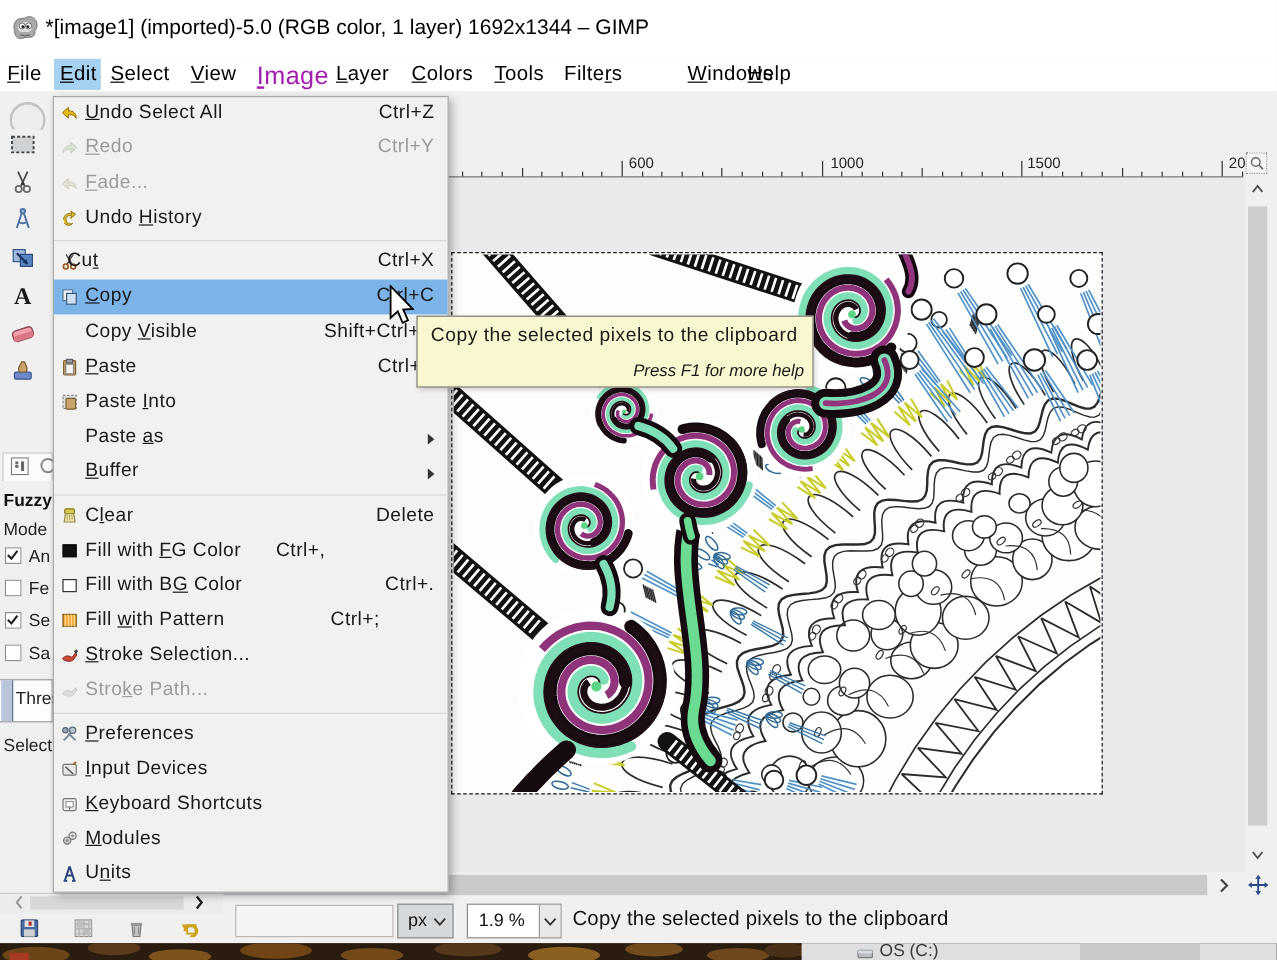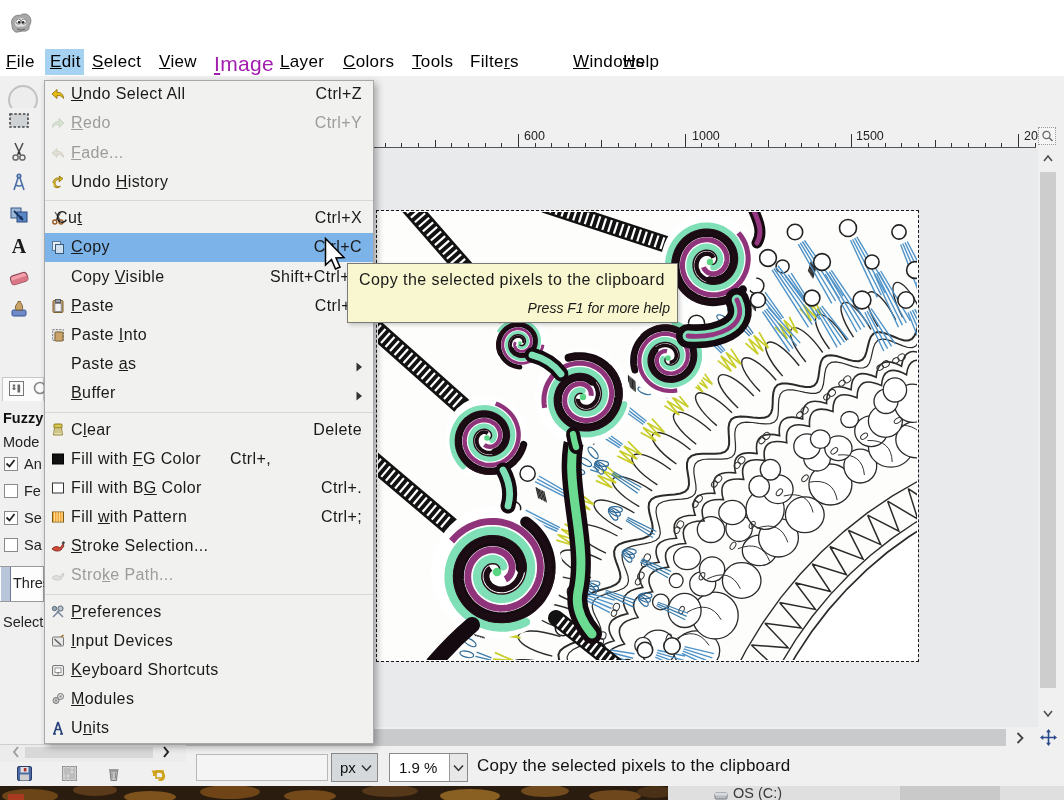--- a/index.html
+++ b/index.html
@@ -13,20 +13,21 @@
 <div class="abs" style="left:9px;top:11px;width:24px;height:24px;">
 <svg width="24" height="24" viewBox="0 0 24 24">
  <path d="M3 14 C1 8 6 3 11 4.5 C13 2.5 18 2 20 5 C23 8 22 13 20 15 C21 18 18 21 14 20 L9 21 C5 22 3 18 3 14 Z" fill="#a8a8a8" stroke="#6a6a6a" stroke-width="0.7"></path>
  <path d="M6 13 C5 9.5 8.5 6.5 11.5 7.5 C14 6 18 8.5 17.5 11.5 C18 14.5 15 16.5 12 15.5 C9 16.5 6.5 15.5 6 13 Z" fill="#dedede"></path>
  <circle cx="9.4" cy="10.6" r="2.5" fill="#fff" stroke="#555" stroke-width="0.7"></circle>
  <circle cx="14.8" cy="10.6" r="2.5" fill="#fff" stroke="#555" stroke-width="0.7"></circle>
  <circle cx="10" cy="11.2" r="1.2" fill="#222"></circle>
  <circle cx="14.2" cy="11.2" r="1.2" fill="#222"></circle>
  <path d="M8 18 Q12 20 16 18" stroke="#555" stroke-width="0.8" fill="none"></path>
 </svg></div>
+<div class="abs" style="left:38px;top:12px;font-size:17.5px;color:#000;white-space:pre;letter-spacing:0px;">*[image1] (imported)-5.0 (RGB color, 1 layer) 1692x1344 – GIMP</div>
 <div class="abs" style="left:0;top:47px;width:1064px;height:29px;background:#ffffff;"></div>
     <div class="abs" style="left:45px;top:49px;width:39px;height:26px;background:#a6d2f2;"></div>
     <div class="abs" style="left:6px;top:52px;font-size:17px;letter-spacing:0.35px;color:#000;"><u>F</u>ile</div>
     <div class="abs" style="left:50px;top:52px;font-size:17px;letter-spacing:0.35px;color:#000;"><u>E</u>dit</div>
     <div class="abs" style="left:92px;top:52px;font-size:17px;letter-spacing:0.35px;color:#000;"><u>S</u>elect</div>
     <div class="abs" style="left:159px;top:52px;font-size:17px;letter-spacing:0.35px;color:#000;"><u>V</u>iew</div>
     <div class="abs" style="left:214px;top:52px;font-size:21px;letter-spacing:0.35px;color:#a21caf;"><u>I</u>mage</div>
     <div class="abs" style="left:280px;top:52px;font-size:17px;letter-spacing:0.35px;color:#000;"><u>L</u>ayer</div>
     <div class="abs" style="left:343px;top:52px;font-size:17px;letter-spacing:0.35px;color:#000;"><u>C</u>olors</div>
     <div class="abs" style="left:412px;top:52px;font-size:17px;letter-spacing:0.35px;color:#000;"><u>T</u>ools</div>
@@ -1137,21 +1138,21 @@
     <div class="abs" style="left:50px;top:479.8px;width:16px;height:16px;"><svg width="16" height="16" viewBox="0 0 16 16">
         <rect x="2.5" y="3" width="11" height="10" fill="#fff" stroke="#333"></rect>
       </svg></div>
     <div class="abs" style="left:71px;top:478.8px;font-size:16px;letter-spacing:0.4px;color:#1a1a1a;white-space:nowrap;">Fill with B<u>G</u> Color</div>
     <div class="abs" style="left:230px;top:478.8px;width:132px;text-align:right;font-size:16px;letter-spacing:0.4px;color:#1a1a1a;">Ctrl+.</div>
     <div class="abs" style="left:50px;top:508.9px;width:16px;height:16px;"><svg width="16" height="16" viewBox="0 0 16 16">
         <rect x="2.5" y="3" width="11" height="10" fill="#f0a030" stroke="#7a5a10"></rect>
         <path d="M4.5 3 V13 M7 3 V13 M9.5 3 V13 M12 3 V13" stroke="#fdd888" stroke-width="1.3"></path>
       </svg></div>
     <div class="abs" style="left:71px;top:507.9px;font-size:16px;letter-spacing:0.4px;color:#1a1a1a;white-space:nowrap;">Fill <u>w</u>ith Pattern</div>
-    <div class="abs" style="left:230px;top:507.9px;width:132px;text-align:right;font-size:16px;letter-spacing:0.4px;color:#1a1a1a;">Ctrl+;</div>
+    <div class="abs" style="left:230px;top:507.9px;width:132px;text-align:center;font-size:16px;letter-spacing:0.4px;color:#1a1a1a;">Ctrl+;</div>
     <div class="abs" style="left:50px;top:538.0px;width:16px;height:16px;"><svg width="16" height="16" viewBox="0 0 16 16">
         <path d="M2 11 C4 8 8 8 10 10 L13 6 L14 8 L11 12 C8 14 4 13 2 11 Z" fill="#d04a3a" stroke="#7a2418" stroke-width="0.8"></path>
         <path d="M11.5 5 L13.5 3 L15 4.5 L13.5 7 Z" fill="#444"></path>
       </svg></div>
     <div class="abs" style="left:71px;top:537.0px;font-size:16px;letter-spacing:0.4px;color:#1a1a1a;white-space:nowrap;"><u>S</u>troke Selection...</div>
     <div class="abs" style="left:50px;top:567.1px;width:16px;height:16px;opacity:.45;"><svg width="16" height="16" viewBox="0 0 16 16">
         <path d="M2 11 C4 8 8 8 10 10 L13 6 L14 8 L11 12 C8 14 4 13 2 11 Z" fill="#c9c9c9" stroke="#8a8a8a" stroke-width="0.8"></path>
       </svg></div>
     <div class="abs" style="left:71px;top:566.1px;font-size:16px;letter-spacing:0.4px;color:#9c9c9c;white-space:nowrap;">Stro<u>k</u>e Path...</div>
     <div class="abs" style="left:45px;top:593.9px;width:328px;height:1px;background:#d8d8d6;"></div>

